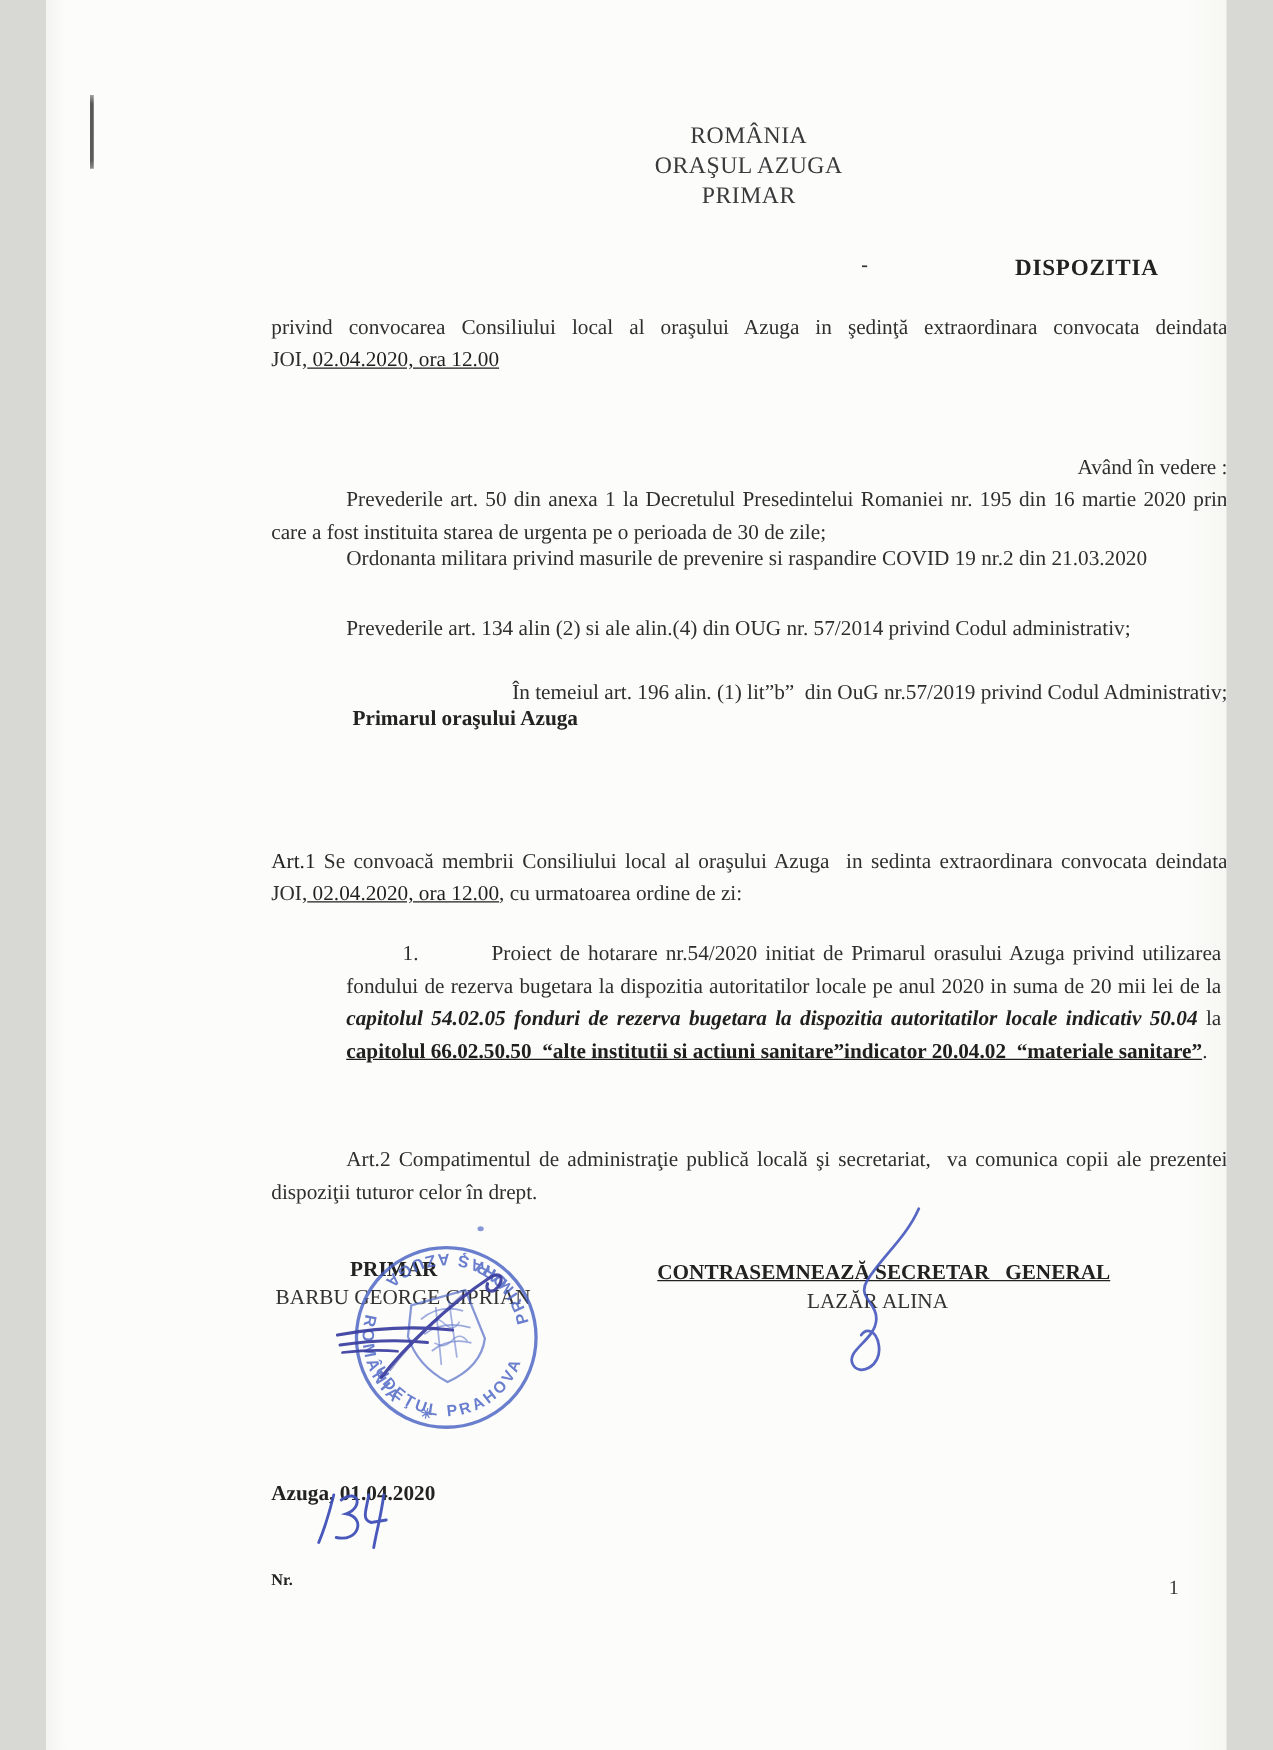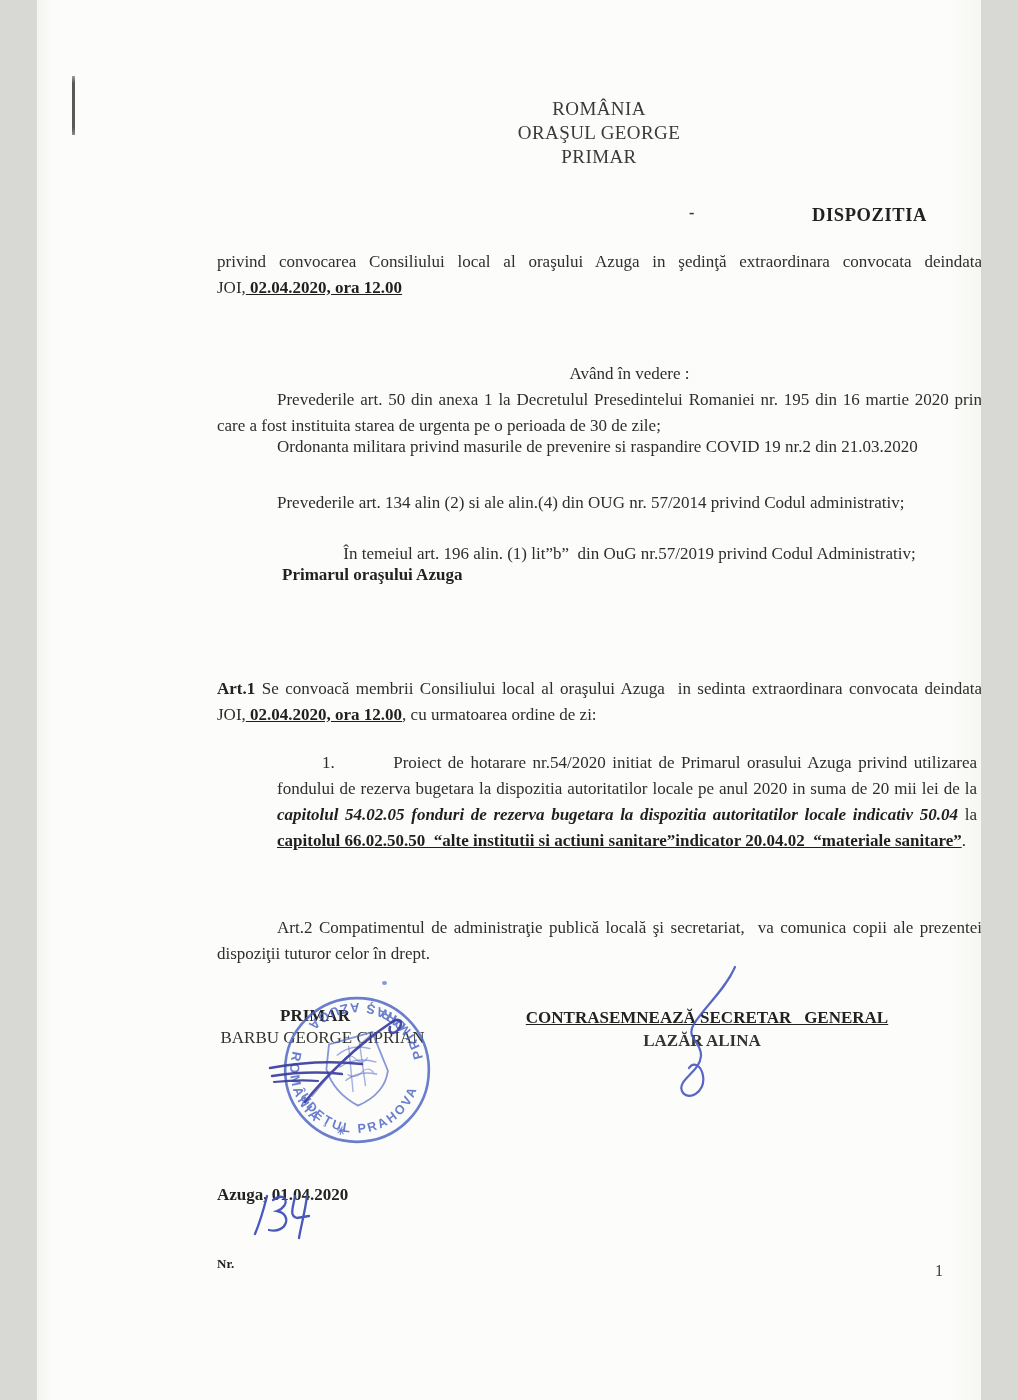--- a/index.html
+++ b/index.html
@@ -2,35 +2,35 @@
 <html><head>
 <meta charset="utf-8">
 <style>
   html,body{margin:0;padding:0;background:#d8d8d4;}
   .page{
     position:relative;width:944px;height:1400px;margin:0 auto;
     background:linear-gradient(90deg,#f3f3f0 0px,#fcfcfa 16px,#fcfcfa 96.5%,#f6f6f2 100%),#fcfcfa;
     font-family:"Liberation Serif",serif;color:#2b2b2b;overflow:hidden;
   }
   .para{position:absolute;left:180px;width:765px;font-size:17px;line-height:26px;text-align:justify;color:#2e2e2e;}
-  .noj{text-align:center;}
+  .noj{text-align:right;}
   .indent{text-indent:60px;}
-  .bold{font-weight:bold;color:#222;margin-top:23px;}
-  .bu{font-weight:bold;text-decoration:underline;color:#1f1f1f;}
+  .bold{font-weight:normal;color:#222;margin-top:23px;}
+  .bu{font-weight:normal;text-decoration:underline;color:#1f1f1f;}
   .bi{font-weight:bold;font-style:italic;color:#1f1f1f;}
   .bus{font-weight:bold;text-decoration:underline;color:#1f1f1f;}
   .header{position:absolute;left:182px;top:97px;width:760px;text-align:center;font-size:19px;line-height:24px;letter-spacing:.4px;color:#3a3a3c;}
   .title{position:absolute;left:180px;top:205px;width:710px;text-align:right;font-weight:bold;font-size:18.5px;letter-spacing:.6px;color:#222;}
   .title-mark{position:absolute;left:652px;top:204px;font-weight:bold;font-size:16px;color:#333;}
   .issuer{position:absolute;left:245px;top:565px;font-weight:bold;font-size:17px;color:#222;}
   .dispune{position:absolute;left:180px;top:613px;width:600px;text-align:center;font-weight:bold;font-size:18px;letter-spacing:1.5px;color:#222;}
   .sig-left-title{position:absolute;left:208px;top:1006px;width:140px;text-align:center;font-weight:bold;font-size:17px;color:#222;}
   .sig-left-name{position:absolute;left:168px;top:1028px;width:235px;text-align:center;font-size:17px;color:#333;}
   .sig-right-title{position:absolute;left:470px;top:1008px;width:400px;text-align:center;font-weight:bold;font-size:17px;color:#222;text-decoration:underline;}
-  .sig-right-name{position:absolute;left:470px;top:1031px;width:390px;text-align:center;font-size:17px;color:#333;font-weight:bold;}
+  .sig-right-name{position:absolute;left:470px;top:1031px;width:390px;text-align:center;font-size:17px;color:#333;}
   .footer-date{position:absolute;left:180px;top:1185px;font-weight:bold;font-size:17px;color:#222;}
   .footer-nr{position:absolute;left:180px;top:1256px;font-weight:bold;font-size:13px;color:#222;}
   .pagenum{position:absolute;left:898px;top:1262px;font-size:16px;color:#3a3a3a;}
   .staple{position:absolute;left:35px;top:76px;width:3px;height:59px;background:linear-gradient(#a0a0a0,#585858 12%,#5a5a5a 88%,#8d8d8d);}
   .crease{position:absolute;left:986px;top:0;width:2px;height:1400px;background:linear-gradient(180deg,rgba(150,150,140,.28),rgba(180,180,170,.10) 45%,rgba(150,150,140,.22));transform:rotate(.35deg);transform-origin:top;}
   .speck-brown{position:absolute;left:981px;top:1379px;width:11px;height:9px;border-radius:50%;background:radial-gradient(circle,#7a4a28 0 35%,rgba(150,100,60,.5) 60%,transparent 75%);}
   .speck-gray{position:absolute;left:955px;top:60px;width:4px;height:3px;border-radius:50%;background:#b5b5b0;}
   .ink-dot{position:absolute;left:345px;top:981px;width:5px;height:4px;border-radius:50%;background:rgba(74,99,196,.65);}
   svg{position:absolute;overflow:visible;}
   .stamp-text{font-family:"Liberation Sans",sans-serif;font-weight:bold;fill:#4a63c4;letter-spacing:2.5px;}
@@ -40,21 +40,21 @@
 
 <div class="page">
 
   <div class="staple"></div>
   <div class="crease"></div>
   <div class="speck-brown"></div>
   <div class="speck-gray"></div>
 
   <div class="header">
     <div>ROMÂNIA</div>
-    <div>ORAŞUL GEORGE</div>
+    <div>ORAŞUL AZUGA</div>
     <div>PRIMAR</div>
   </div>
 
   <div class="title">DISPOZITIA</div>
   <div class="title-mark">-</div>
 
   <p class="para" style="top:232px;"><span>privind convocarea Consiliului local al oraşului Azuga in şedinţă extraordinara convocata deindata JOI,</span><span class="bu">&nbsp;02.04.2020, ora 12.00</span></p>
 
   <p class="para noj indent" style="top:344px;">Având în vedere :</p>
   <p class="para indent" style="top:370px;">Prevederile art. 50 din anexa 1 la Decretulul Presedintelui Romaniei nr. 195 din 16 martie 2020 prin care a fost instituita starea de urgenta pe o perioada de 30 de zile;</p>

